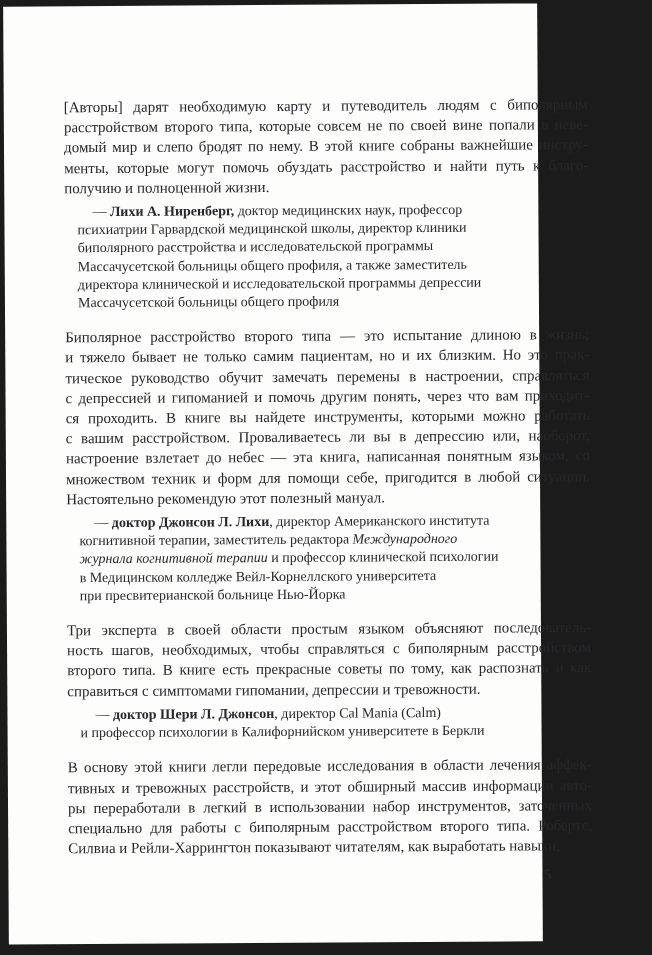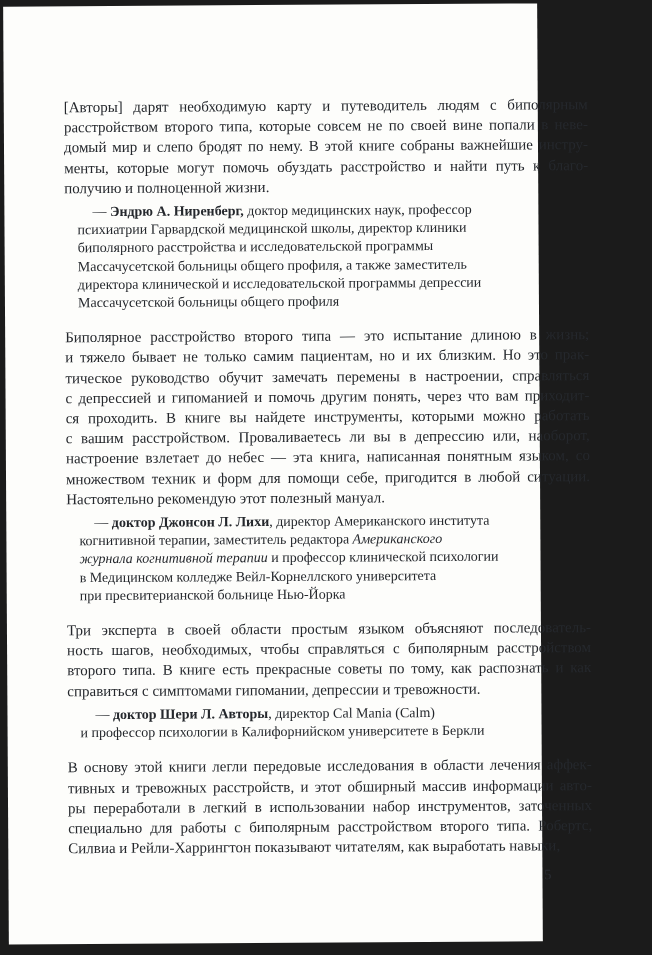--- a/index.html
+++ b/index.html
@@ -75,53 +75,53 @@
     <div class="text-col" style="color: rgb(37, 40, 45);">
 
       <div class="para">
           <div class="line j"><span>[Авторы] дарят необходимую карту и путеводитель людям с биполярным</span></div>
           <div class="line j"><span>расстройством второго типа, которые совсем не по своей вине попали в неве-</span></div>
           <div class="line j"><span>домый мир и слепо бродят по нему. В этой книге собраны важнейшие инстру-</span></div>
           <div class="line j"><span>менты, которые могут помочь обуздать расстройство и найти путь к благо-</span></div>
           <div class="line"><span>получию и полноценной жизни.</span></div>
         </div>
         <div class="attr">
-          <div class="line"><span>— </span><span class="seg-b">Эндрю А. Ниренберг,</span><span> доктор медицинских наук, профессор</span></div>
+          <div class="line"><span>— </span><span class="seg-b">Лихи А. Ниренберг,</span><span> доктор медицинских наук, профессор</span></div>
           <div class="line"><span>психиатрии Гарвардской медицинской школы, директор клиники</span></div>
           <div class="line"><span>биполярного расстройства и исследовательской программы</span></div>
           <div class="line"><span>Массачусетской больницы общего профиля, а также заместитель</span></div>
           <div class="line"><span>директора клинической и исследовательской программы депрессии</span></div>
           <div class="line"><span>Массачусетской больницы общего профиля</span></div>
         </div>
         <div class="para">
           <div class="line j"><span>Биполярное расстройство второго типа — это испытание длиною в жизнь;</span></div>
           <div class="line j"><span>и тяжело бывает не только самим пациентам, но и их близким. Но это прак-</span></div>
           <div class="line j"><span>тическое руководство обучит замечать перемены в настроении, справляться</span></div>
           <div class="line j"><span>с депрессией и гипоманией и помочь другим понять, через что вам приходит-</span></div>
           <div class="line j"><span>ся проходить. В книге вы найдете инструменты, которыми можно работать</span></div>
           <div class="line j"><span>с вашим расстройством. Проваливаетесь ли вы в депрессию или, наоборот,</span></div>
           <div class="line j"><span>настроение взлетает до небес — эта книга, написанная понятным языком, со</span></div>
           <div class="line j"><span>множеством техник и форм для помощи себе, пригодится в любой ситуации.</span></div>
           <div class="line"><span>Настоятельно рекомендую этот полезный мануал.</span></div>
         </div>
         <div class="attr">
           <div class="line"><span>— </span><span class="seg-b">доктор Джонсон Л. Лихи</span><span>, директор Американского института</span></div>
-          <div class="line"><span>когнитивной терапии, заместитель редактора </span><span class="seg-i">Американского</span></div>
+          <div class="line"><span>когнитивной терапии, заместитель редактора </span><span class="seg-i">Международного</span></div>
           <div class="line"><span class="seg-i">журнала когнитивной терапии</span><span> и профессор клинической психологии</span></div>
           <div class="line"><span>в Медицинском колледже Вейл-Корнеллского университета</span></div>
           <div class="line"><span>при пресвитерианской больнице Нью-Йорка</span></div>
         </div>
         <div class="para">
           <div class="line j"><span>Три эксперта в своей области простым языком объясняют последователь-</span></div>
           <div class="line j"><span>ность шагов, необходимых, чтобы справляться с биполярным расстройством</span></div>
           <div class="line j"><span>второго типа. В книге есть прекрасные советы по тому, как распознать и как</span></div>
           <div class="line"><span>справиться с симптомами гипомании, депрессии и тревожности.</span></div>
         </div>
         <div class="attr">
-          <div class="line"><span>— </span><span class="seg-b">доктор Шери Л. Авторы</span><span>, директор Cal Mania (Calm)</span></div>
+          <div class="line"><span>— </span><span class="seg-b">доктор Шери Л. Джонсон</span><span>, директор Cal Mania (Calm)</span></div>
           <div class="line"><span>и профессор психологии в Калифорнийском университете в Беркли</span></div>
         </div>
         <div class="para">
           <div class="line j"><span>В основу этой книги легли передовые исследования в области лечения аффек-</span></div>
           <div class="line j"><span>тивных и тревожных расстройств, и этот обширный массив информации авто-</span></div>
           <div class="line j"><span>ры переработали в легкий в использовании набор инструментов, заточенных</span></div>
           <div class="line j"><span>специально для работы с биполярным расстройством второго типа. Робертс,</span></div>
           <div class="line"><span>Силвиа и Рейли-Харрингтон показывают читателям, как выработать навыки,</span></div>
         </div>
         <div class="page-number">5</div>

